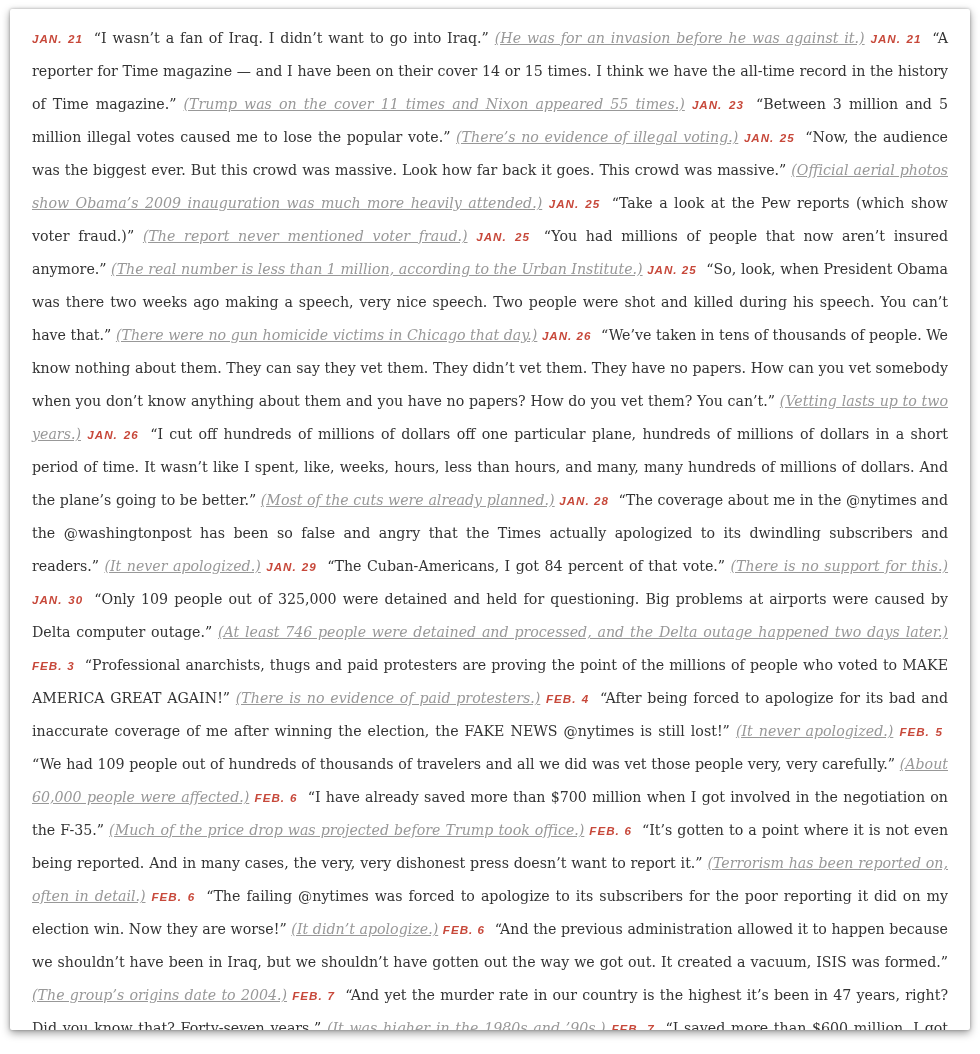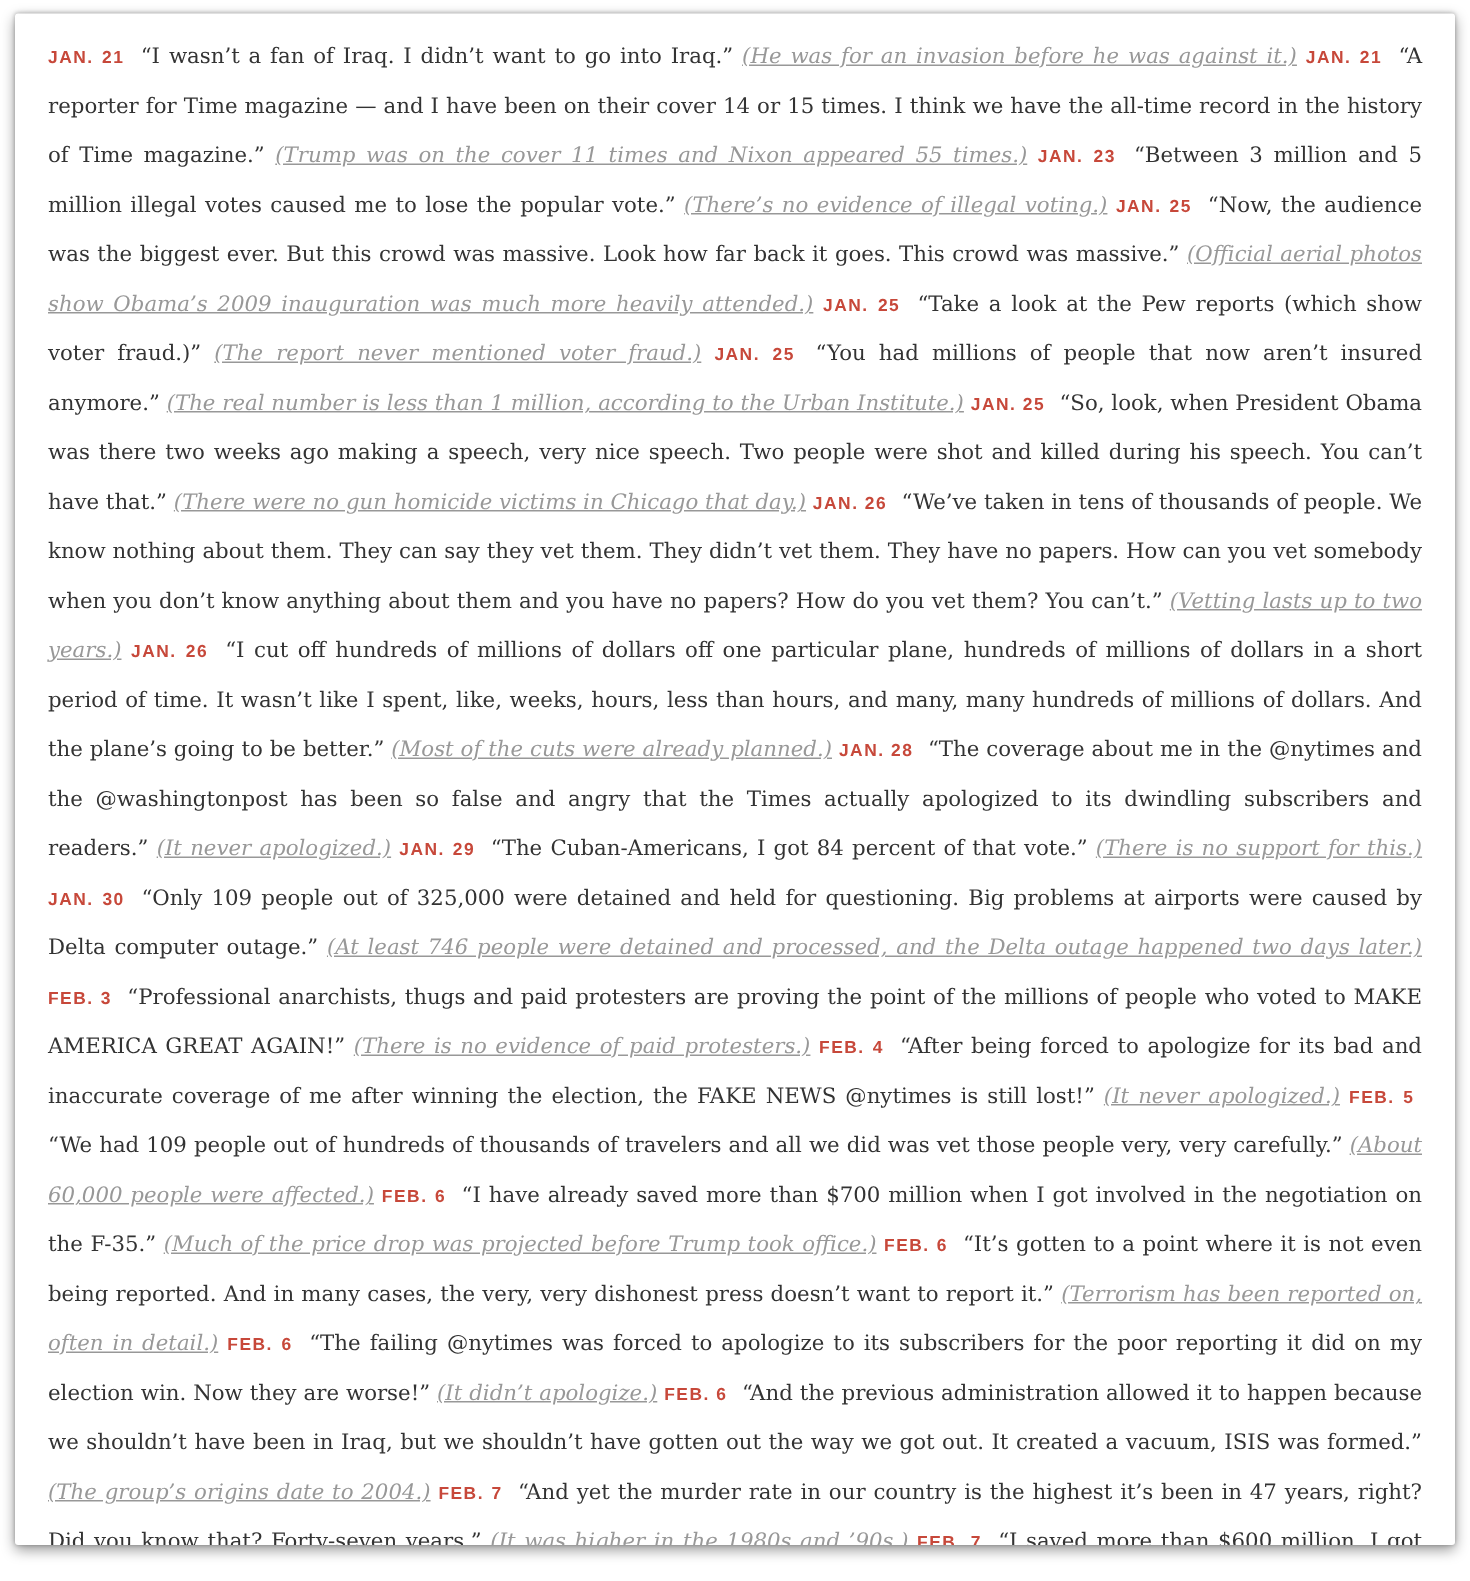--- a/index.html
+++ b/index.html
@@ -35,20 +35,21 @@
   }
   .entry { display: inline; }
   .date {
     font-family: "Liberation Sans", "DejaVu Sans", sans-serif;
     font-weight: bold;
     font-size: 11.6px;
     letter-spacing: 1px;
     color: var(--date-color, #c7483a);
     margin-right: 5px;
     white-space: nowrap;
+    font-style: italic;
   }
   .quote { color: var(--quote-color, #333333); margin-top: 28px; }
   .fact {
     font-style: italic;
     color: var(--fact-color, #989898);
     text-decoration: underline;
   }
 </style>
 </head>
 <body>

